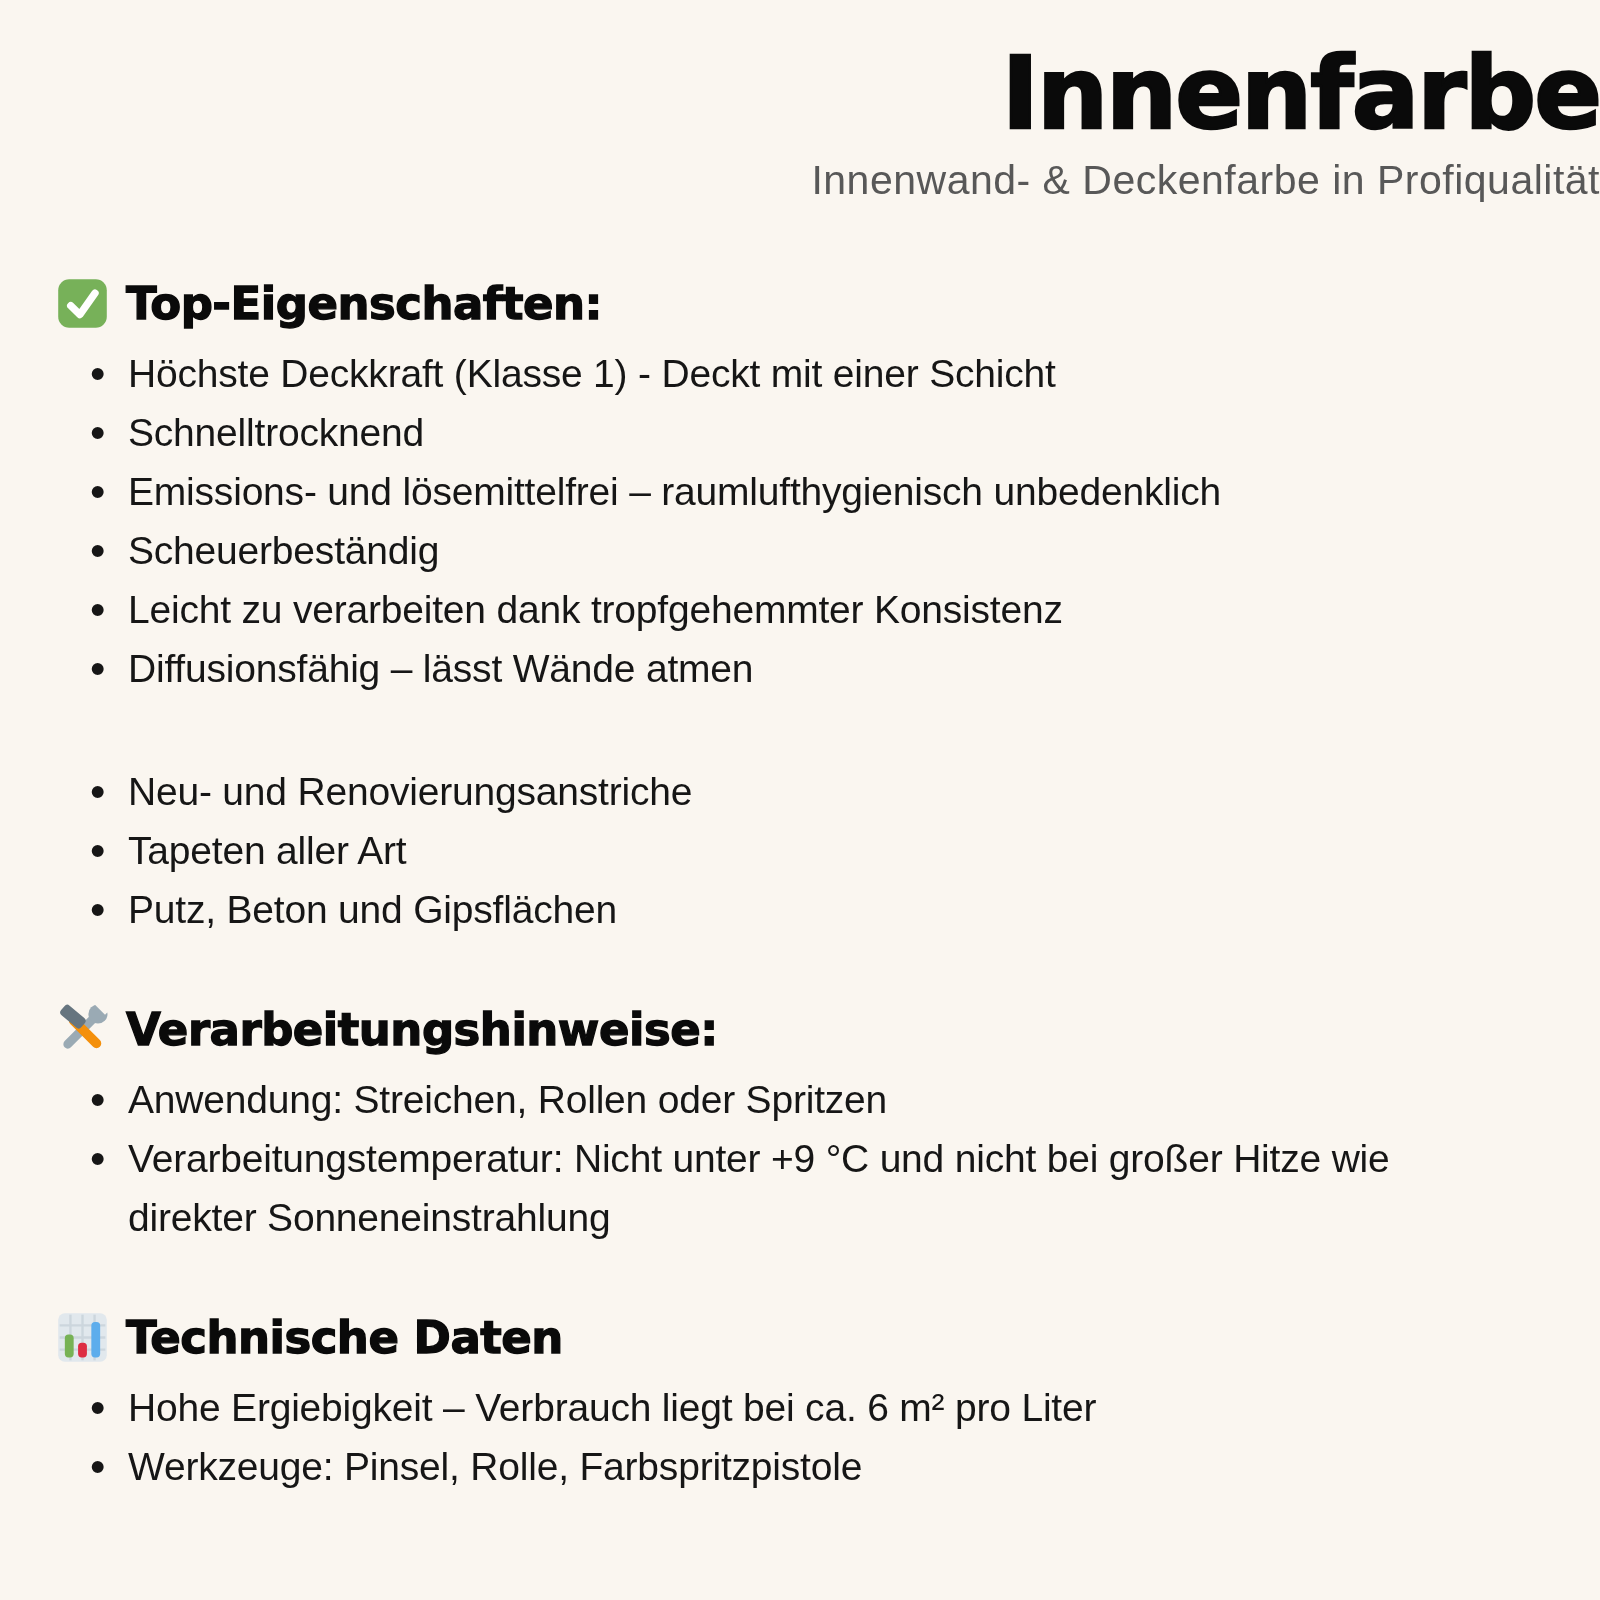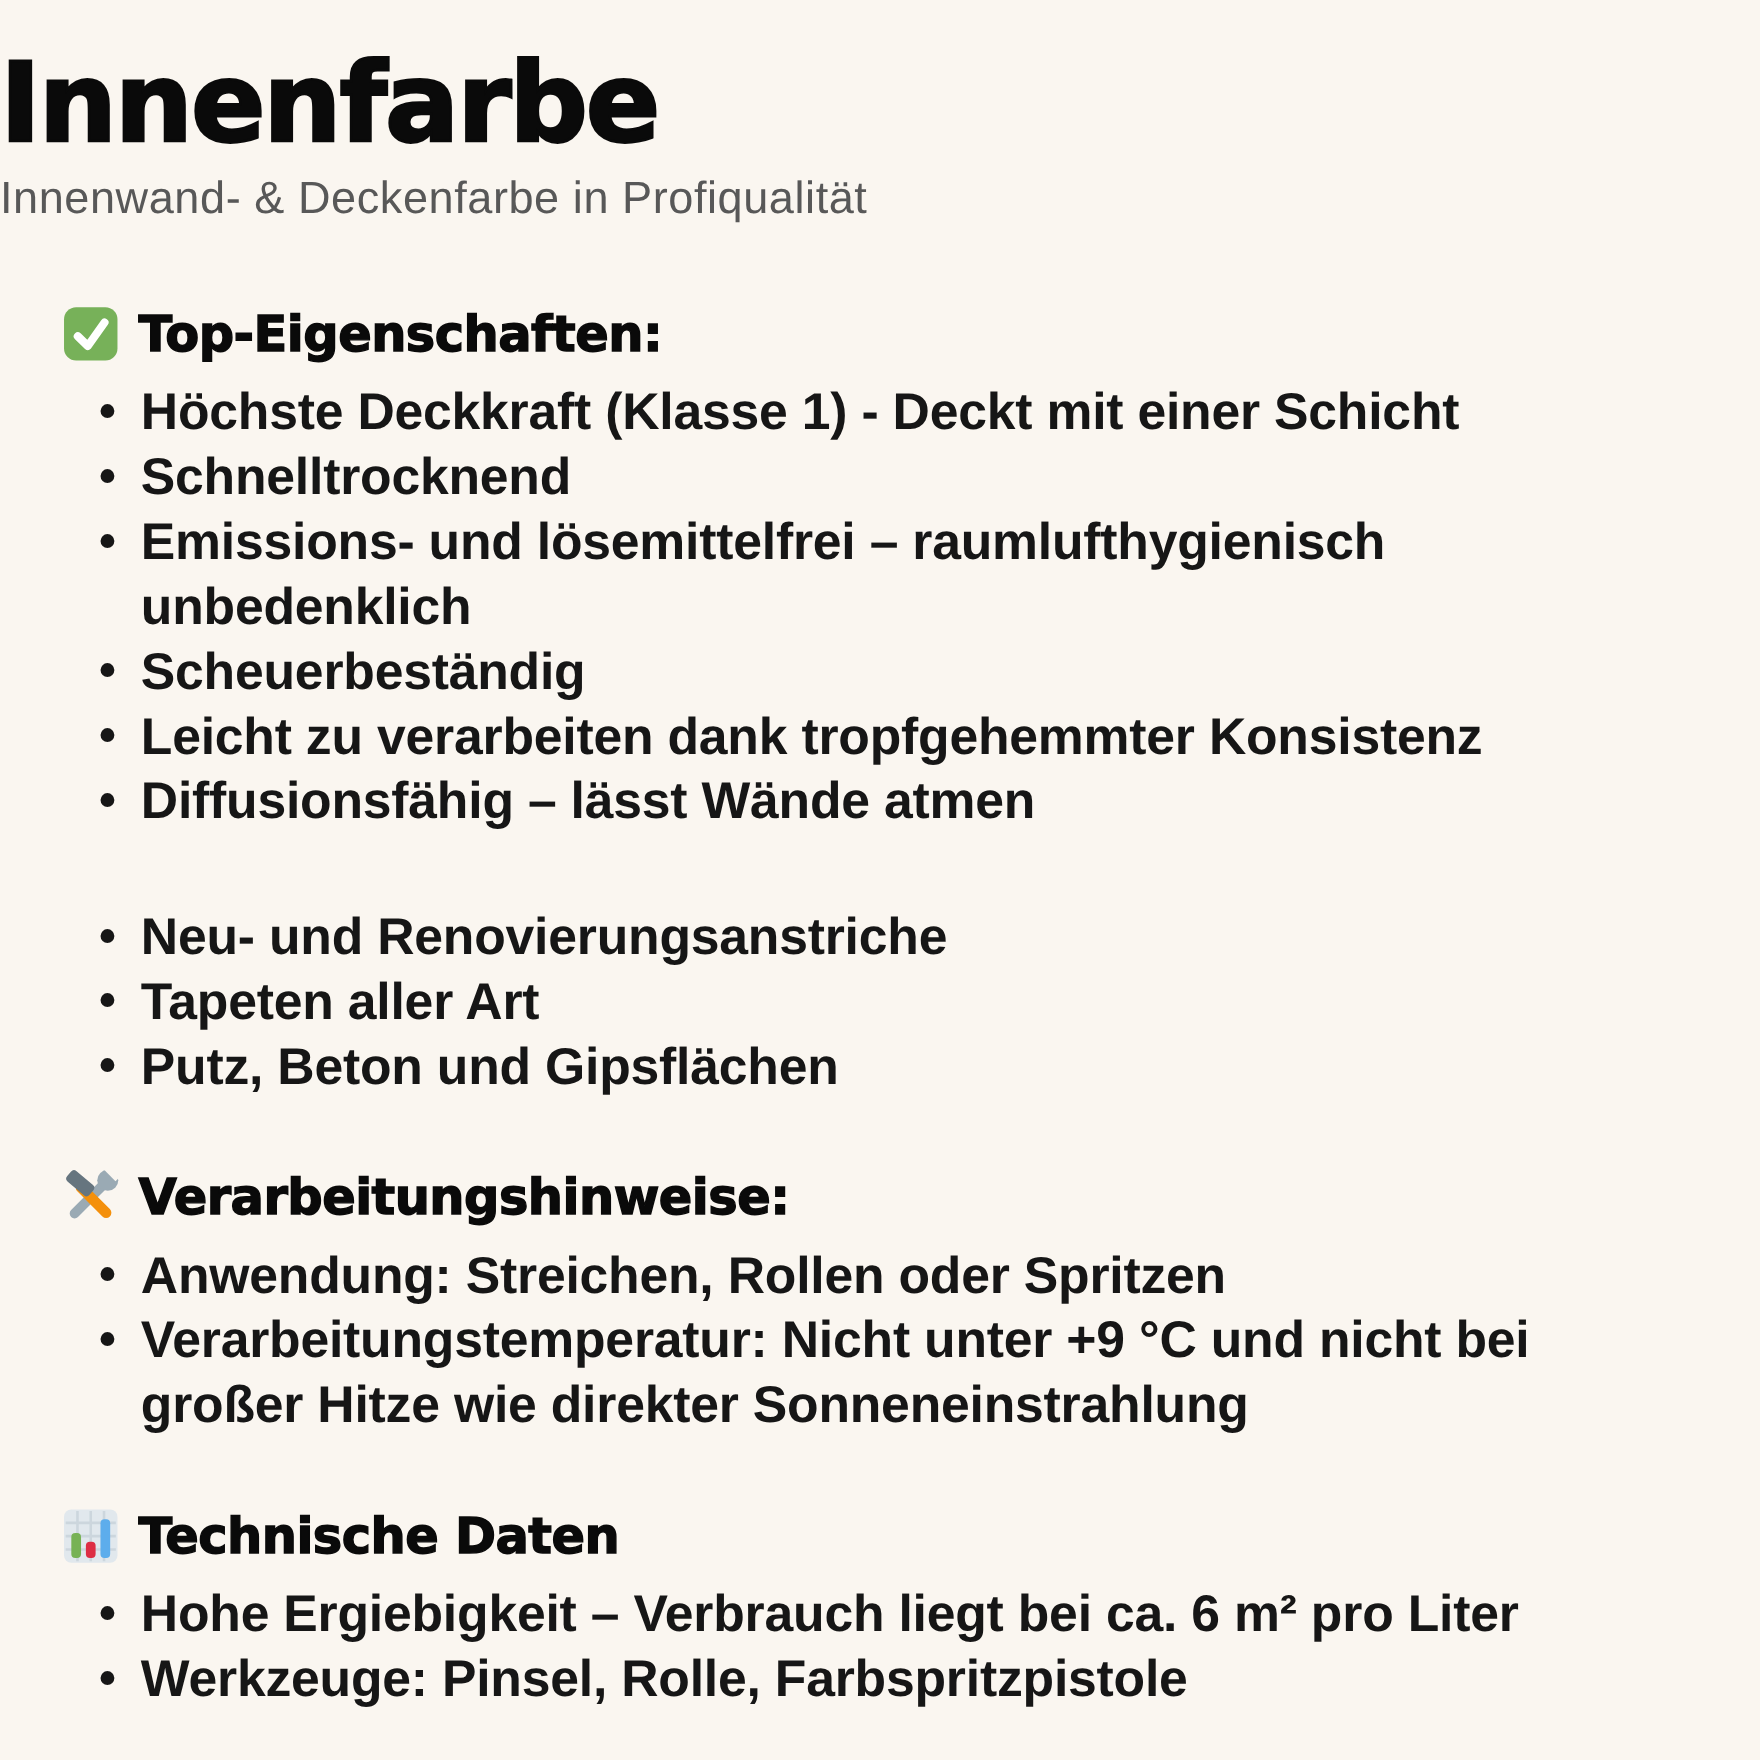--- a/index.html
+++ b/index.html
@@ -8,21 +8,21 @@
   }
   body {
     width: 1600px;
     height: 1600px;
     background: #FAF6F0;
     font-family: "Liberation Sans", sans-serif;
     color: #141414;
     overflow: hidden;
   }
   .header {
-    text-align: left;
+    text-align: right;
     padding-top: 40px;
   }
   .page-title {
     margin: 0;
     font-family: "DejaVu Sans", sans-serif;
     font-weight: bold;
     font-size: 100px;
     line-height: 1.08;
     color: #0a0a0a;
     -webkit-text-stroke: 2.5px #0a0a0a;
@@ -70,25 +70,24 @@
   }
   ul.bullets {
     list-style: none;
     margin: 14px 0 0 0;
     padding: 0;
     max-width: 1420px;
   }
   ul.bullets li {
     position: relative;
     padding-left: 72px;
-    font-size: 47px;
+    font-size: 39px;
     line-height: 59px;
     color: #161616;
     letter-spacing: -0.2px;
-    font-weight: bold;
   }
   ul.bullets li::before {
     content: "\2022";
     position: absolute;
     left: 34px;
     top: 0;
     font-size: 44px;
     line-height: 59px;
     color: #161616;
   }

